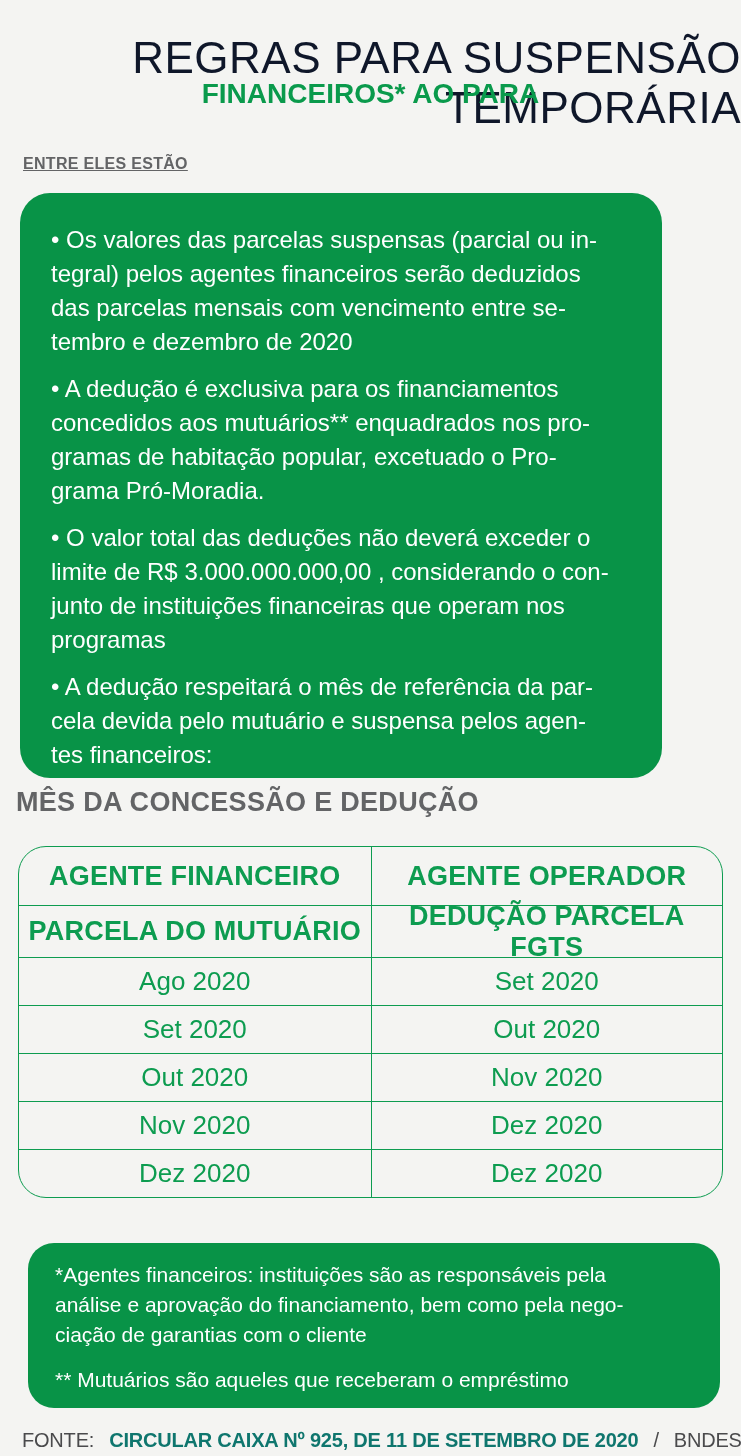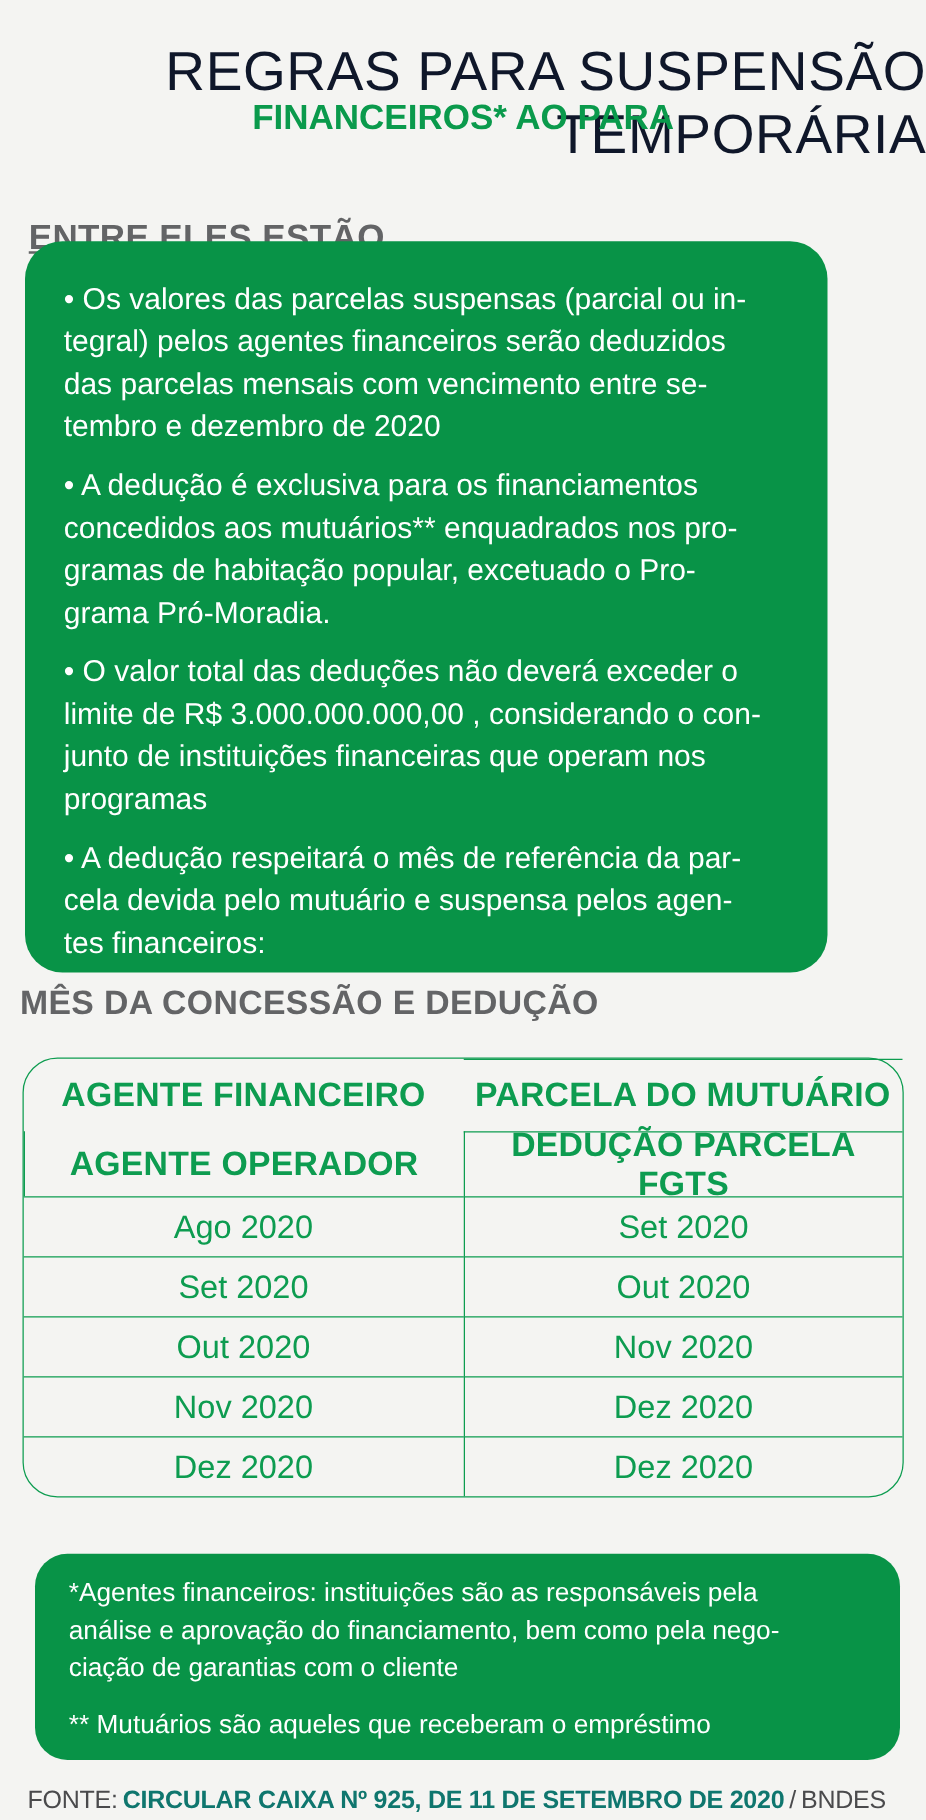--- a/index.html
+++ b/index.html
@@ -15,21 +15,21 @@
     color:#0f172a; letter-spacing:0.5px;
   }
   .title-green {
     position:absolute; top:76px; left:0; right:0;
     text-align:center; font-size:28px; font-weight:700;
     color:#0a9a4c; line-height:35px;
   }
   .heading {
     position:absolute; font-weight:700; color:#636466;
   }
-  .heading-1 { top:174px; left:23px; font-size:28px; letter-spacing:0.3px;text-decoration:underline; }
+  .heading-1 { top:155px; left:23px; font-size:16px; letter-spacing:0.3px;text-decoration:underline; }
   .heading-2 { top:787px; left:16px; font-size:27px; letter-spacing:0.3px; }
   .rules-box {
     position:absolute; top:193px; left:20px; width:642px; height:585px;
     background:#089347; border-radius:30px; box-sizing:border-box;
     padding:30px 16px 0 31px;
     color:#ffffff; font-size:24px; line-height:34px;
   }
   .rules-box p { margin:0 0 13px 0; white-space:pre-line; }
   .fgts-table {
     position:absolute; top:846px; left:18px; width:705px; height:352px;
@@ -49,21 +49,21 @@
   .td  { font-size:26px; }
   .footnote-box {
     position:absolute; top:1243px; left:28px; width:692px; height:165px;
     background:#089347; border-radius:26px; box-sizing:border-box;
     padding:17px 8px 0 27px;
     color:#ffffff; font-size:21px; line-height:30px;
   }
   .footnote-box p { margin:0 0 15px 0; white-space:pre-line; }
   .footer {
     position:absolute; top:1429px; left:22px; right:10px;
-    display:flex; align-items:baseline; gap:4px;
+    display:flex; align-items:baseline; gap:15px;
     font-size:20px; color:#4a4a4c; letter-spacing:-0.2px; white-space:nowrap;
   }
   .footer .bold { font-weight:700; color:#0f766e; }
 </style>
 </head>
 <body>
 
 <div class="title-main">REGRAS PARA SUSPENSÃO TEMPORÁRIA</div>
 
 <div class="title-green">
@@ -87,23 +87,23 @@
 programas</p>
   <p>• A dedução respeitará o mês de referência da par-
 cela devida pelo mutuário e suspensa pelos agen-
 tes financeiros:</p>
 </div>
 
 <div class="heading heading-2">MÊS DA CONCESSÃO E DEDUÇÃO</div>
 
 <div class="fgts-table">
   <div class="cell th">AGENTE FINANCEIRO</div>
+  <div class="cell th col-right">AGENTE OPERADOR</div>
+
   <div class="cell th row-border">PARCELA DO MUTUÁRIO</div>
-
-  <div class="cell th col-right">AGENTE OPERADOR</div>
   <div class="cell th col-right row-border">DEDUÇÃO PARCELA FGTS</div>
 
   <div class="cell td row-border">Ago 2020</div>
   <div class="cell td col-right row-border">Set 2020</div>
 
   <div class="cell td row-border">Set 2020</div>
   <div class="cell td col-right row-border">Out 2020</div>
 
   <div class="cell td row-border">Out 2020</div>
   <div class="cell td col-right row-border">Nov 2020</div>

